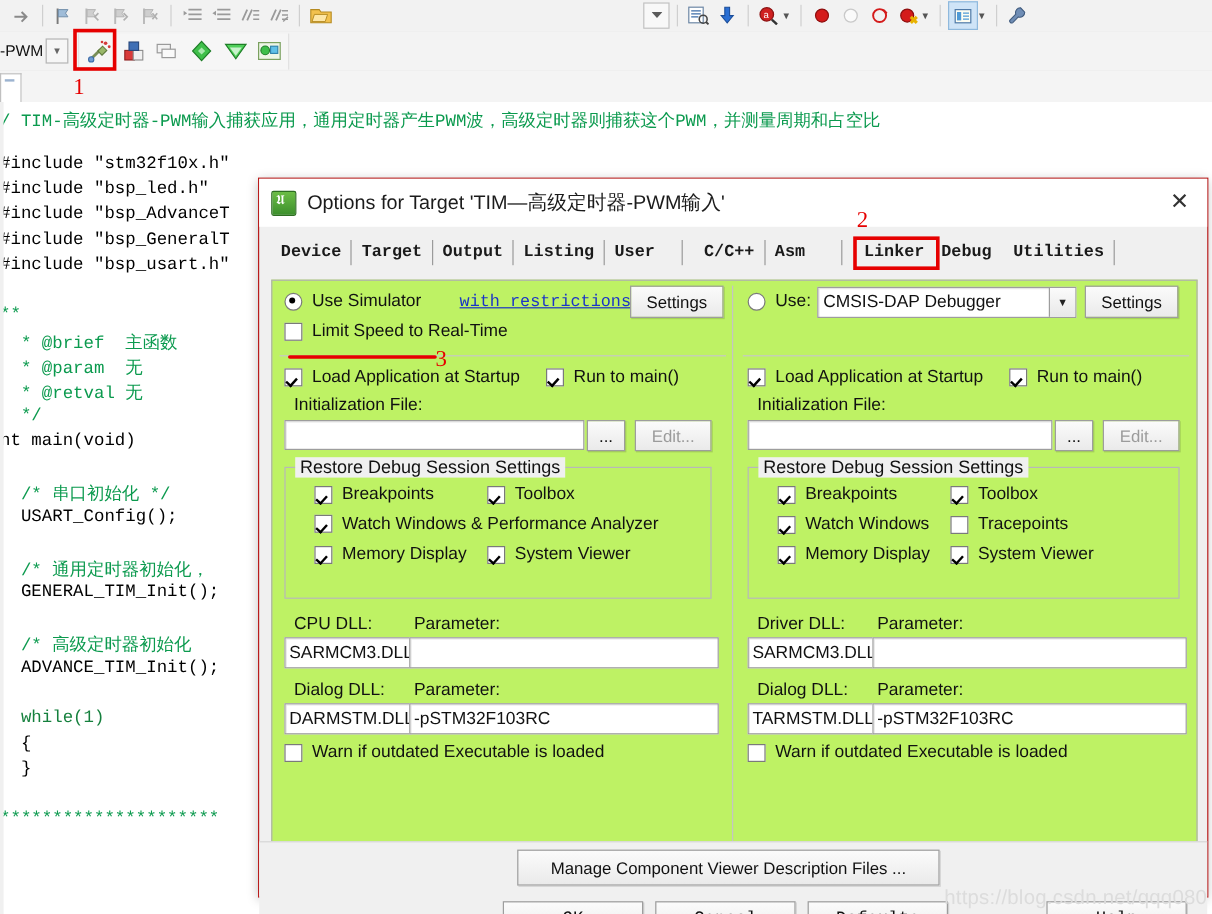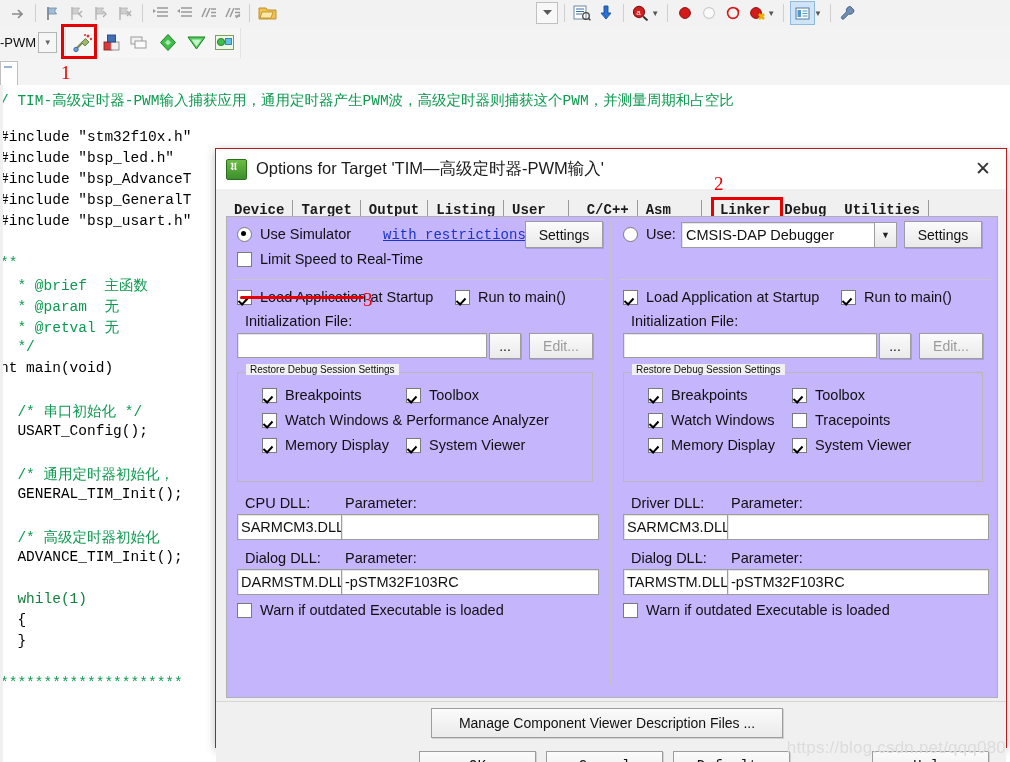--- a/index.html
+++ b/index.html
@@ -125,22 +125,22 @@
     display: flex; align-items: flex-end;
     font-family: "Liberation Mono", monospace; font-size: 14px; color: #1a1a1a;
   }
   .tab {
     padding: 2px 8px 3px 8px; border-right: 1px solid #9b9b9b; white-space: nowrap; font-weight: bold;
   }
   .tab.gap { margin-left: 10px; }
   .tab.nob { border-right: none; }
 
   .tabpanel {
-    position: absolute; left: 10px; top: 27px; width: 770px; height: 480px;
-    border: 1px solid #b0b0b0; background: #c4b5fd; text-decoration: underline;
+    position: absolute; left: 10px; top: 44px; width: 770px; height: 480px;
+    border: 1px solid #b0b0b0; background: #bef264; text-decoration: underline;
   }
   .panel-split {
     position: absolute; left: 383px; top: 4px; width: 1px; height: 464px; background: #c4c4c4;
   }
 
   .col { position: absolute; top: 0; width: 372px; }
   .col.left { left: 6px; }
   .col.right { left: 392px; }
 
   .row { position: absolute; }
@@ -196,21 +196,21 @@
     margin-left: auto; width: 21px; height: 100%;
     background: linear-gradient(#fbfbfb,#e8e8e8); border-left: 1px solid #9d9d9d;
     display: flex; align-items: center; justify-content: center; font-size: 9px; color: #222;
   }
 
   .group {
     position: absolute; border: 1px solid #b8b8b8; background: transparent;
   }
   .group > .gtitle {
     position: absolute; left: 8px; top: -9px; background: #f0f0f0; padding: 0 4px;
-    font-size: 10px; color: #111; white-space: nowrap;
+    font-size: 15px; color: #111; white-space: nowrap;
   }
 
   .bottombar {
     position: absolute; left: 0; top: 512px; width: 790px; height: 86px;
     background: #f0f0f0; border-top: 1px solid #d6d6d6;
   }
 
   .watermark {
     position: absolute; right: 4px; bottom: 4px;
     color: #dcdcdc; font-size: 17px; font-family: "Liberation Sans", sans-serif;
@@ -505,21 +505,21 @@
             <span class="gtitle">Restore Debug Session Settings</span>
 
             <div class="row" style="left:24px; top:14px; display:flex; align-items:center;">
               <span class="cb on"></span>
               <span class="lbl" style="margin-left:8px">Breakpoints</span>
             </div>
             <div class="row" style="left:168px; top:14px; display:flex; align-items:center;">
               <span class="cb on"></span>
               <span class="lbl" style="margin-left:8px">Toolbox</span>
             </div>
-            <div class="row" style="left:24px; top:39px; display:flex; align-items:center;">
+            <div class="row" style="left:24px; top:39px; display:flex; align-items:flex-start;">
               <span class="cb on"></span>
               <span class="lbl" style="margin-left:8px">Watch Windows &amp; Performance Analyzer</span>
             </div>
             <div class="row" style="left:24px; top:64px; display:flex; align-items:center;">
               <span class="cb on"></span>
               <span class="lbl" style="margin-left:8px">Memory Display</span>
             </div>
             <div class="row" style="left:168px; top:64px; display:flex; align-items:center;">
               <span class="cb on"></span>
               <span class="lbl" style="margin-left:8px">System Viewer</span>

